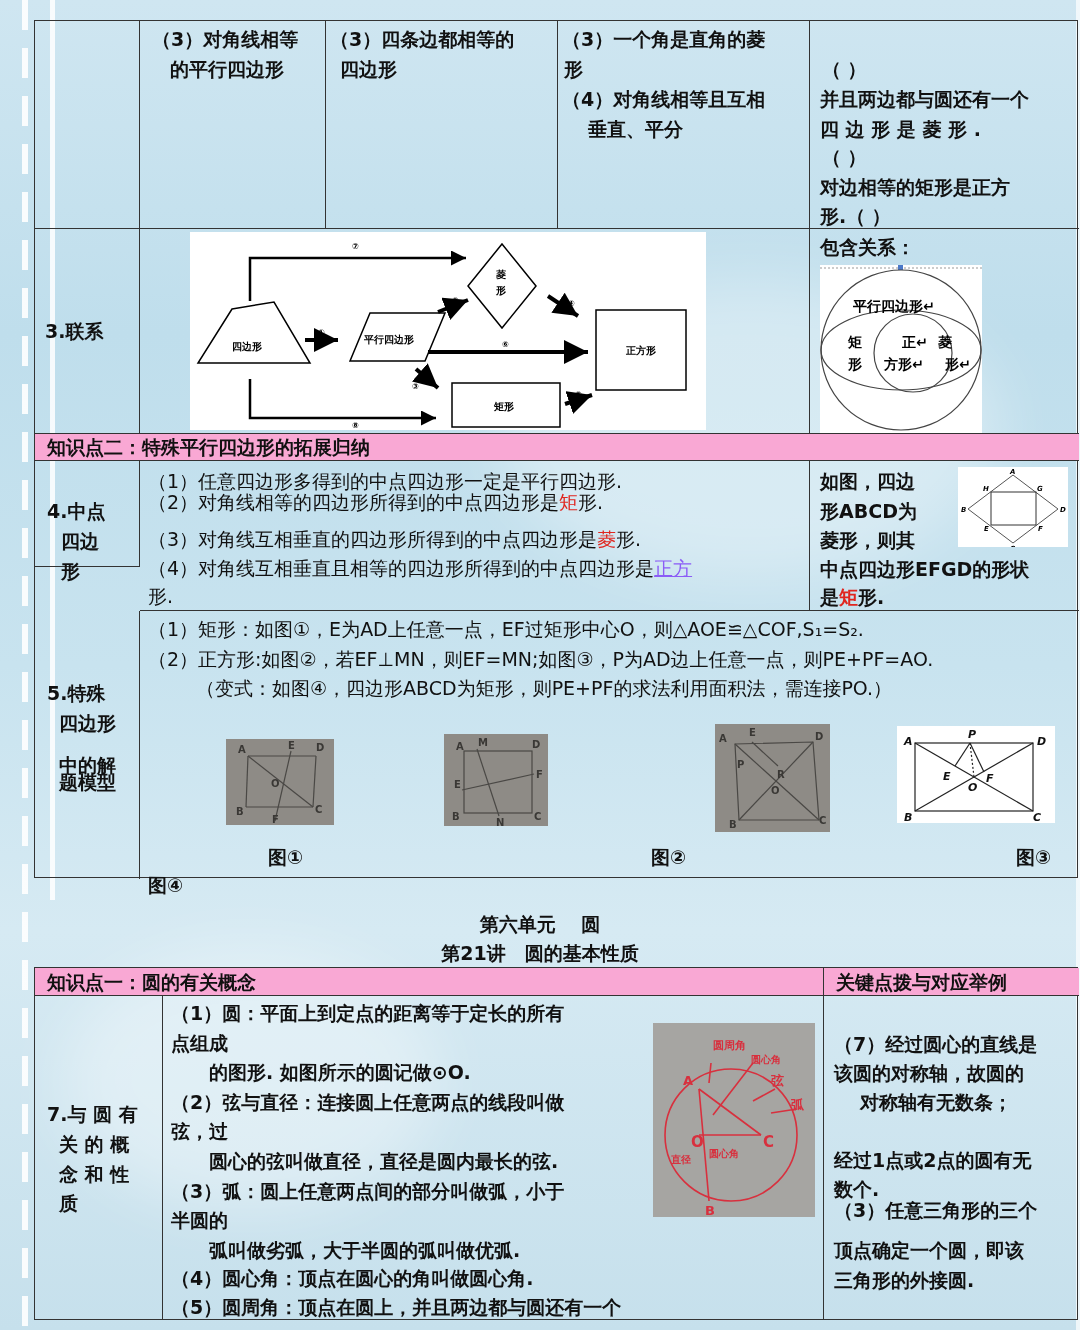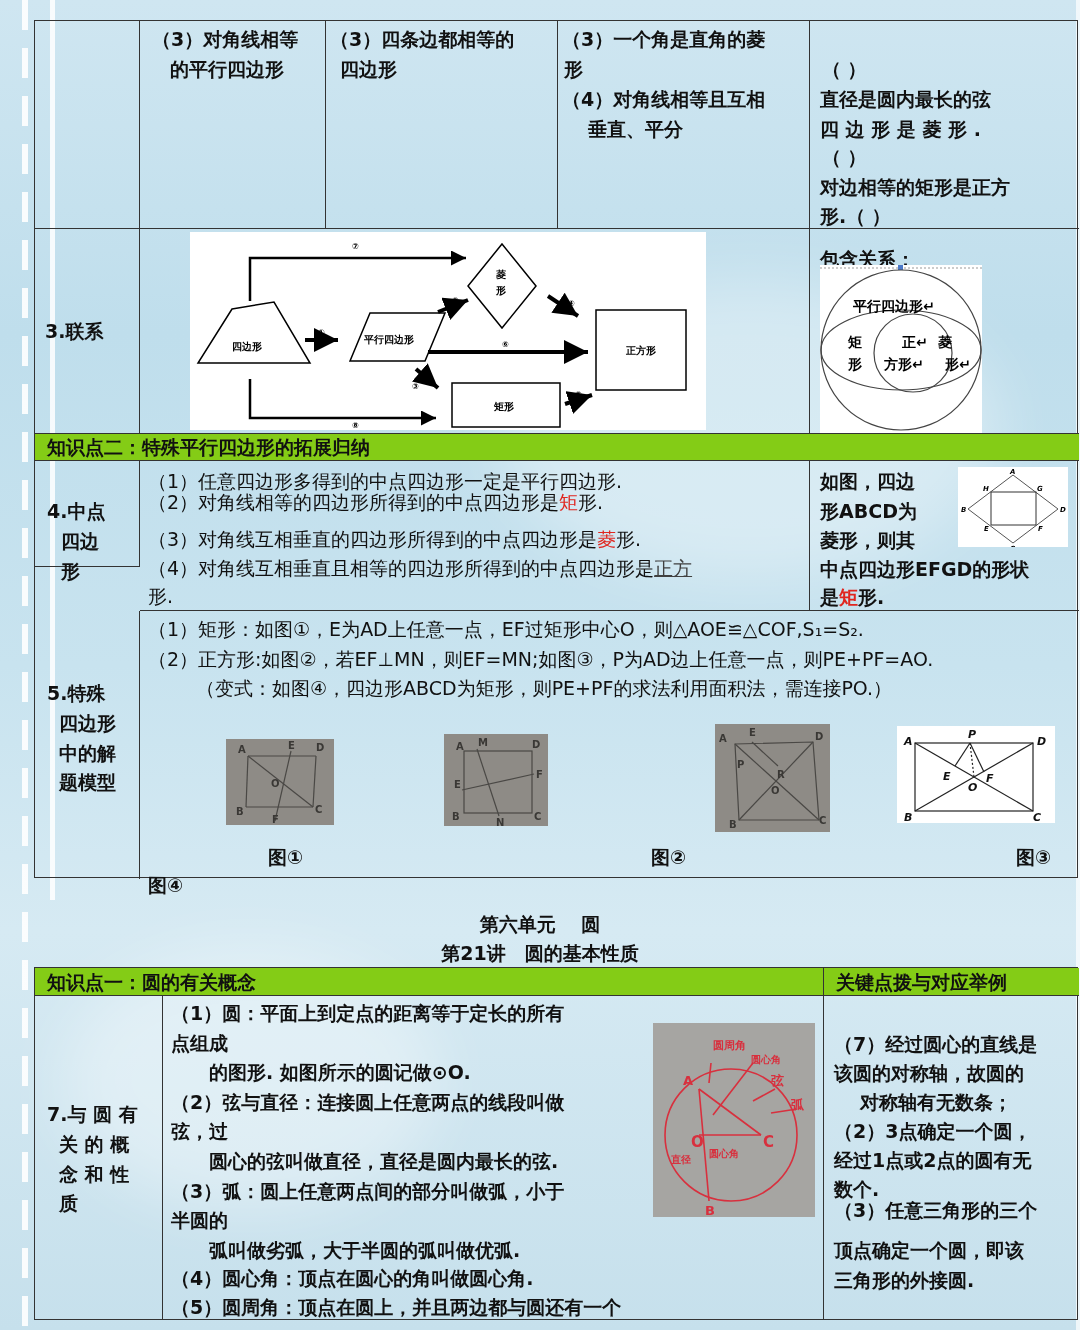--- a/index.html
+++ b/index.html
@@ -12,24 +12,24 @@
   .bg-blob { position:absolute; border-radius:50%; background:rgba(255,255,255,0.35); filter:blur(30px); }
   .dash-line { position:absolute; left:22px; top:0; width:6px; height:1330px;
     background: repeating-linear-gradient(180deg,#fff 0 30px,transparent 30px 48px); opacity:.9; }
   .solid-line { position:absolute; left:50px; top:0; width:5px; height:900px; background:rgba(255,255,255,.85); }
   .right-line { position:absolute; right:0; top:0; width:4px; height:1330px; background:rgba(255,255,255,.7); }
 
   .tbl { position:absolute; border:1.5px solid #333; box-sizing:border-box; }
   .cell { position:absolute; box-sizing:border-box; border-right:1.5px solid #333; border-bottom:1.5px solid #333; font-size:19px; line-height:29.5px; font-weight:bold; }
   .noR { border-right:none; }
   .noB { border-bottom:none; }
-  .gray { background:#84cc16; }
+  .gray { background:#f9a8d4; }
   .txt { position:absolute; white-space:nowrap; font-weight:bold; font-size:19px; }
   .red { color:#e0261f; }
-  .redu { color:#404040; text-decoration:underline; }
+  .redu { color:#8b5cf6; text-decoration:underline; }
   .fig-photo { position:absolute; background:#8b8a86; }
   .fig-white { position:absolute; background:#fff; }
   .caption { position:absolute; font-size:19px; font-weight:bold; }
   .title { position:absolute; left:0; width:1080px; text-align:center; font-size:19px; font-weight:bold; }
   svg text { font-family:"DejaVu Sans","Liberation Sans",sans-serif; }
 </style>
 </head>
 <body>
 
 <div class="bg-blob" style="left:60px;top:950px;width:380px;height:260px;"></div>
@@ -50,21 +50,21 @@
     <div class="txt" style="left:14px;top:34px;">四边形</div>
   </div>
   <div class="cell" style="left:523px;top:0;width:252px;height:208px;">
     <div class="txt" style="left:4px;top:4px;">（3）一个角是直角的菱</div>
     <div class="txt" style="left:6px;top:34px;">形</div>
     <div class="txt" style="left:4px;top:64px;">（4）对角线相等且互相</div>
     <div class="txt" style="left:30px;top:94px;">垂直、平分</div>
   </div>
   <div class="cell noR" style="left:775px;top:0;width:269px;height:208px;">
     <div class="txt" style="left:12px;top:34px;">（    ）</div>
-    <div class="txt" style="left:10px;top:64px;">直径是圆内最长的弦</div>
+    <div class="txt" style="left:10px;top:64px;">并且两边都与圆还有一个</div>
     <div class="txt" style="left:10px;top:94px;">四 边 形 是 菱 形 .</div>
     <div class="txt" style="left:12px;top:122px;">（    ）</div>
     <div class="txt" style="left:10px;top:152px;">对边相等的矩形是正方</div>
     <div class="txt" style="left:10px;top:181px;">形.（    ）</div>
   </div>
 
   <div class="cell" style="left:0;top:208px;width:105px;height:205px;">
     <div class="txt" style="left:10px;top:88px;font-style:normal;">3.联系</div>
   </div>
   <div class="cell" style="left:105px;top:208px;width:670px;height:205px;">
@@ -104,21 +104,21 @@
       <text x="128" y="103" font-size="8" id="a1">①</text>
       <text x="262" y="71" font-size="8" id="a2">②</text>
       <text x="222" y="157" font-size="8" id="a3">③</text>
       <text x="378" y="74" font-size="8" id="a4">④</text>
       <text x="385" y="165" font-size="8" id="a5">⑤</text>
       <text x="312" y="115" font-size="8" id="a6">⑥</text>
       <text x="162" y="196" font-size="8" id="a8">⑧</text>
     </svg>
   </div>
   <div class="cell noR" style="left:775px;top:208px;width:269px;height:205px;">
-    <div class="txt" style="left:10px;top:16px;text-align:right;">包含关系：</div>
+    <div class="txt" style="left:10px;top:4px;text-align:right;">包含关系：</div>
     <svg style="position:absolute;left:10px;top:36px;" width="162" height="168" viewBox="0 0 162 168">
       <rect x="0" y="0" width="162" height="168" fill="#fff"></rect>
       <line x1="0" y1="3" x2="162" y2="3" stroke="#999" stroke-dasharray="2,2"></line>
       <rect x="78" y="0" width="5" height="5" fill="#4a78c8"></rect>
       <circle cx="81" cy="85" r="80" fill="none" stroke="#444" stroke-width="1.2"></circle>
       <ellipse cx="81" cy="85" rx="80" ry="40" fill="none" stroke="#444" stroke-width="1.2"></ellipse>
       <circle cx="93" cy="88" r="39" fill="none" stroke="#444" stroke-width="1.2"></circle>
       <text x="33" y="46" font-size="14" id="v-outer">平行四边形↵</text>
       <text x="28" y="82" font-size="14" id="v-l1">矩</text>
       <text x="28" y="104" font-size="14" id="v-l2">形</text>
@@ -162,21 +162,21 @@
       <text x="26" y="64" font-size="7" font-style="italic" id="r-E">E</text>
       <text x="80" y="64" font-size="7" font-style="italic" id="r-F">F</text>
       <text x="79" y="24" font-size="7" font-style="italic" id="r-G">G</text>
       <text x="25" y="24" font-size="7" font-style="italic" id="r-H">H</text>
     </svg>
   </div>
 
   <div class="cell" style="left:0;top:590px;width:105px;height:268px;border-bottom:none;">
     <div class="txt" style="left:12px;top:68px;">5.特殊</div>
     <div class="txt" style="left:24px;top:98px;">四边形</div>
-    <div class="txt" style="left:24px;top:128px;text-align:right;">中的解</div>
+    <div class="txt" style="left:24px;top:140px;text-align:right;">中的解</div>
     <div class="txt" style="left:24px;top:157px;">题模型</div>
   </div>
   <div class="cell noR" style="left:105px;top:590px;width:939px;height:268px;border-bottom:none;">
     <div class="txt" style="left:8px;top:4px;font-weight:normal;">（1）矩形：如图①，E为AD上任意一点，EF过矩形中心O，则△AOE≌△COF,S₁=S₂.</div>
     <div class="txt" style="left:8px;top:34px;font-weight:normal;">（2）正方形:如图②，若EF⊥MN，则EF=MN;如图③，P为AD边上任意一点，则PE+PF=AO.</div>
     <div class="txt" style="left:56px;top:63px;font-weight:normal;">（变式：如图④，四边形ABCD为矩形，则PE+PF的求法利用面积法，需连接PO.）</div>
 
     <svg class="fig-photo" style="left:86px;top:128px;" width="108" height="86" viewBox="0 0 108 86">
       <rect width="108" height="86" fill="#8e8b86"></rect>
       <g stroke="#4a4845" stroke-width="1.2" fill="none">
@@ -319,20 +319,19 @@
         <text x="138" y="86" id="cp-arc">弧</text>
         <text x="18" y="140" font-size="10" id="cp-dia">直径</text>
         <text x="56" y="134" font-size="10" id="cp-cen2">圆心角</text>
       </g>
     </svg>
   </div>
   <div class="cell noR noB" style="left:789px;top:28px;width:255px;height:323px;">
     <div class="txt" style="left:10px;top:34px;">（7）经过圆心的直线是</div>
     <div class="txt" style="left:10px;top:63px;">该圆的对称轴，故圆的</div>
     <div class="txt" style="left:10px;top:92px;margin-left:26px;">对称轴有无数条；</div>
-    <div class="txt" style="left:10px;top:121px;">（2）3点确定一个圆，</div>
     <div class="txt" style="left:10px;top:150px;">经过1点或2点的圆有无</div>
     <div class="txt" style="left:10px;top:179px;">数个.</div>
     <div class="txt" style="left:10px;top:200px;">（3）任意三角形的三个</div>
     <div class="txt" style="left:10px;top:240px;">顶点确定一个圆，即该</div>
     <div class="txt" style="left:10px;top:270px;">三角形的外接圆.</div>
   </div>
 </div>
 
 </body></html>

